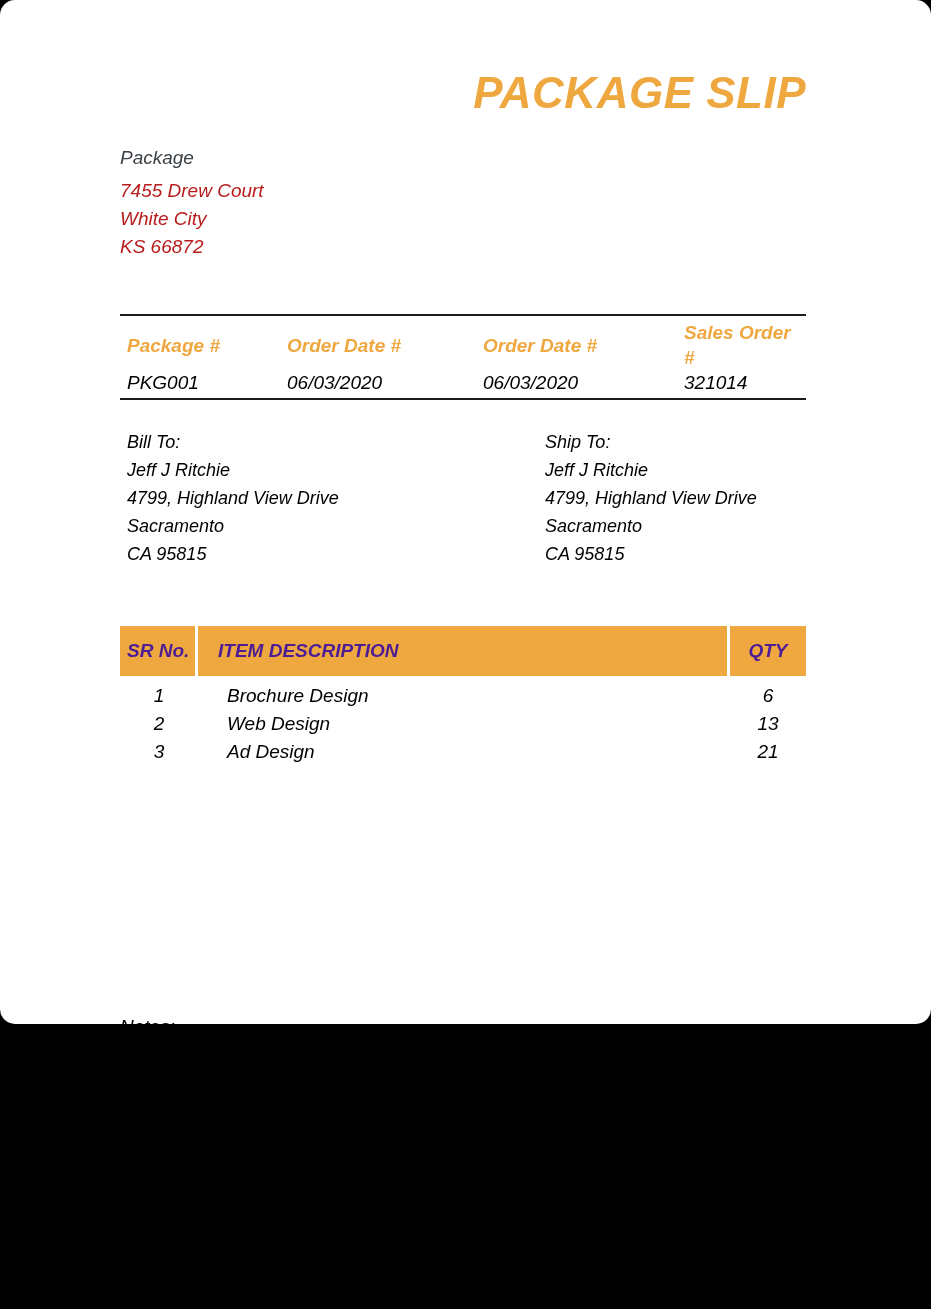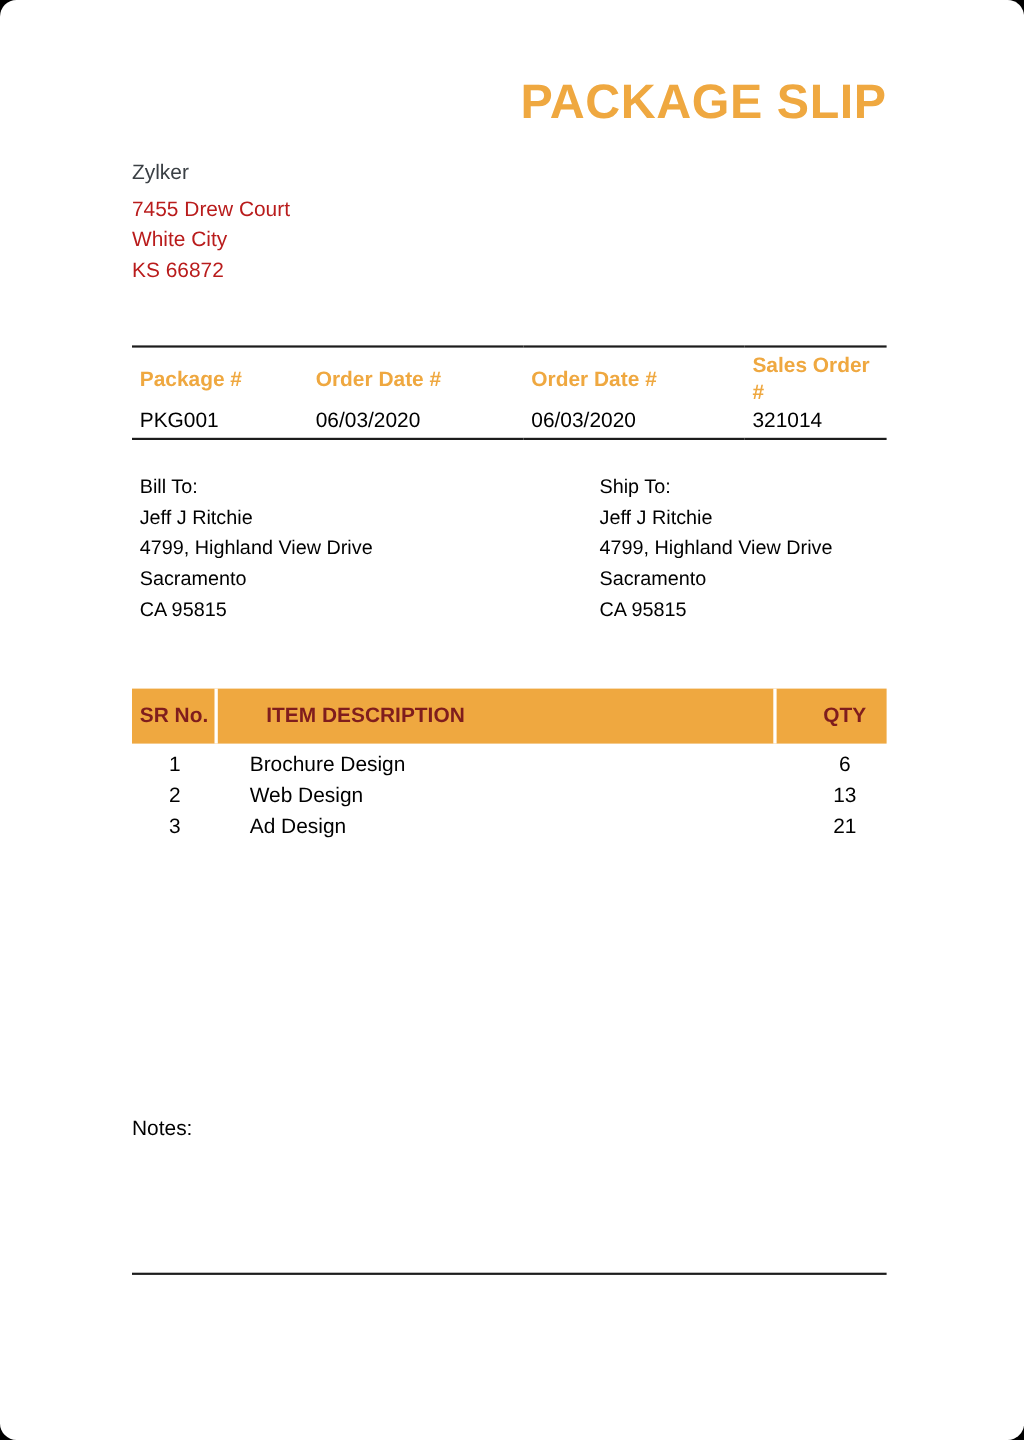--- a/index.html
+++ b/index.html
@@ -2,26 +2,27 @@
 <html><head>
 <meta charset="utf-8">
 <style>
   html, body { margin: 0; padding: 0; background: #000; }
   body {
     width: 931px; height: 1309px;
     font-family: "Liberation Sans", sans-serif;
   }
   .page {
     position: relative;
-    width: 931px; height: 1309px;
+    width: 931px; height: 1024px;
     background: #ffffff;
     border-radius: 15px;
     overflow: hidden;
     box-sizing: border-box;
     color: #000;
+    font-style: italic;
   }
   .content {
     padding: 0 125px 0 120px; 
   }
 
   
   .doc-header { padding-top: 70px; text-align: right; }
   .doc-title {
     font-size: 44px;
     font-weight: bold;
@@ -74,24 +75,23 @@
   .addr-col.bill { width: 425px; padding-left: 7px; box-sizing: border-box; }
   .addr-col.ship { flex: 1; }
 
   
   .items-table { margin-top: 58px; }
   .items-head {
     display: flex;
     background: #EFA840;
     height: 50px;
     align-items: center;
-    color: #7f1d1d;
+    color: #4c1d95;
     font-size: 19px;
     font-weight: bold;
-    gap: 24px;
   }
   .items-head .col-sr {
     width: 78px; box-sizing: border-box;
     padding-left: 7px;
     border-right: 3px solid #fff;
     align-self: stretch; display: flex; align-items: center;
   }
   .items-head .col-desc {
     flex: 1; box-sizing: border-box;
     padding-left: 20px;
@@ -125,21 +125,21 @@
 <body>
 
 <div class="page">
   <div class="content">
 
     <div class="doc-header">
       <div class="doc-title">PACKAGE SLIP</div>
     </div>
 
     <div class="company">
-      <div class="company-name">Zylker</div>
+      <div class="company-name">Package</div>
       <div class="addr-line">7455 Drew Court</div>
       <div class="addr-line">White City</div>
       <div class="addr-line">KS 66872</div>
     </div>
 
     <table class="info-table">
       <colgroup>
           <col class="c1">
           <col class="c2">
           <col class="c3">

